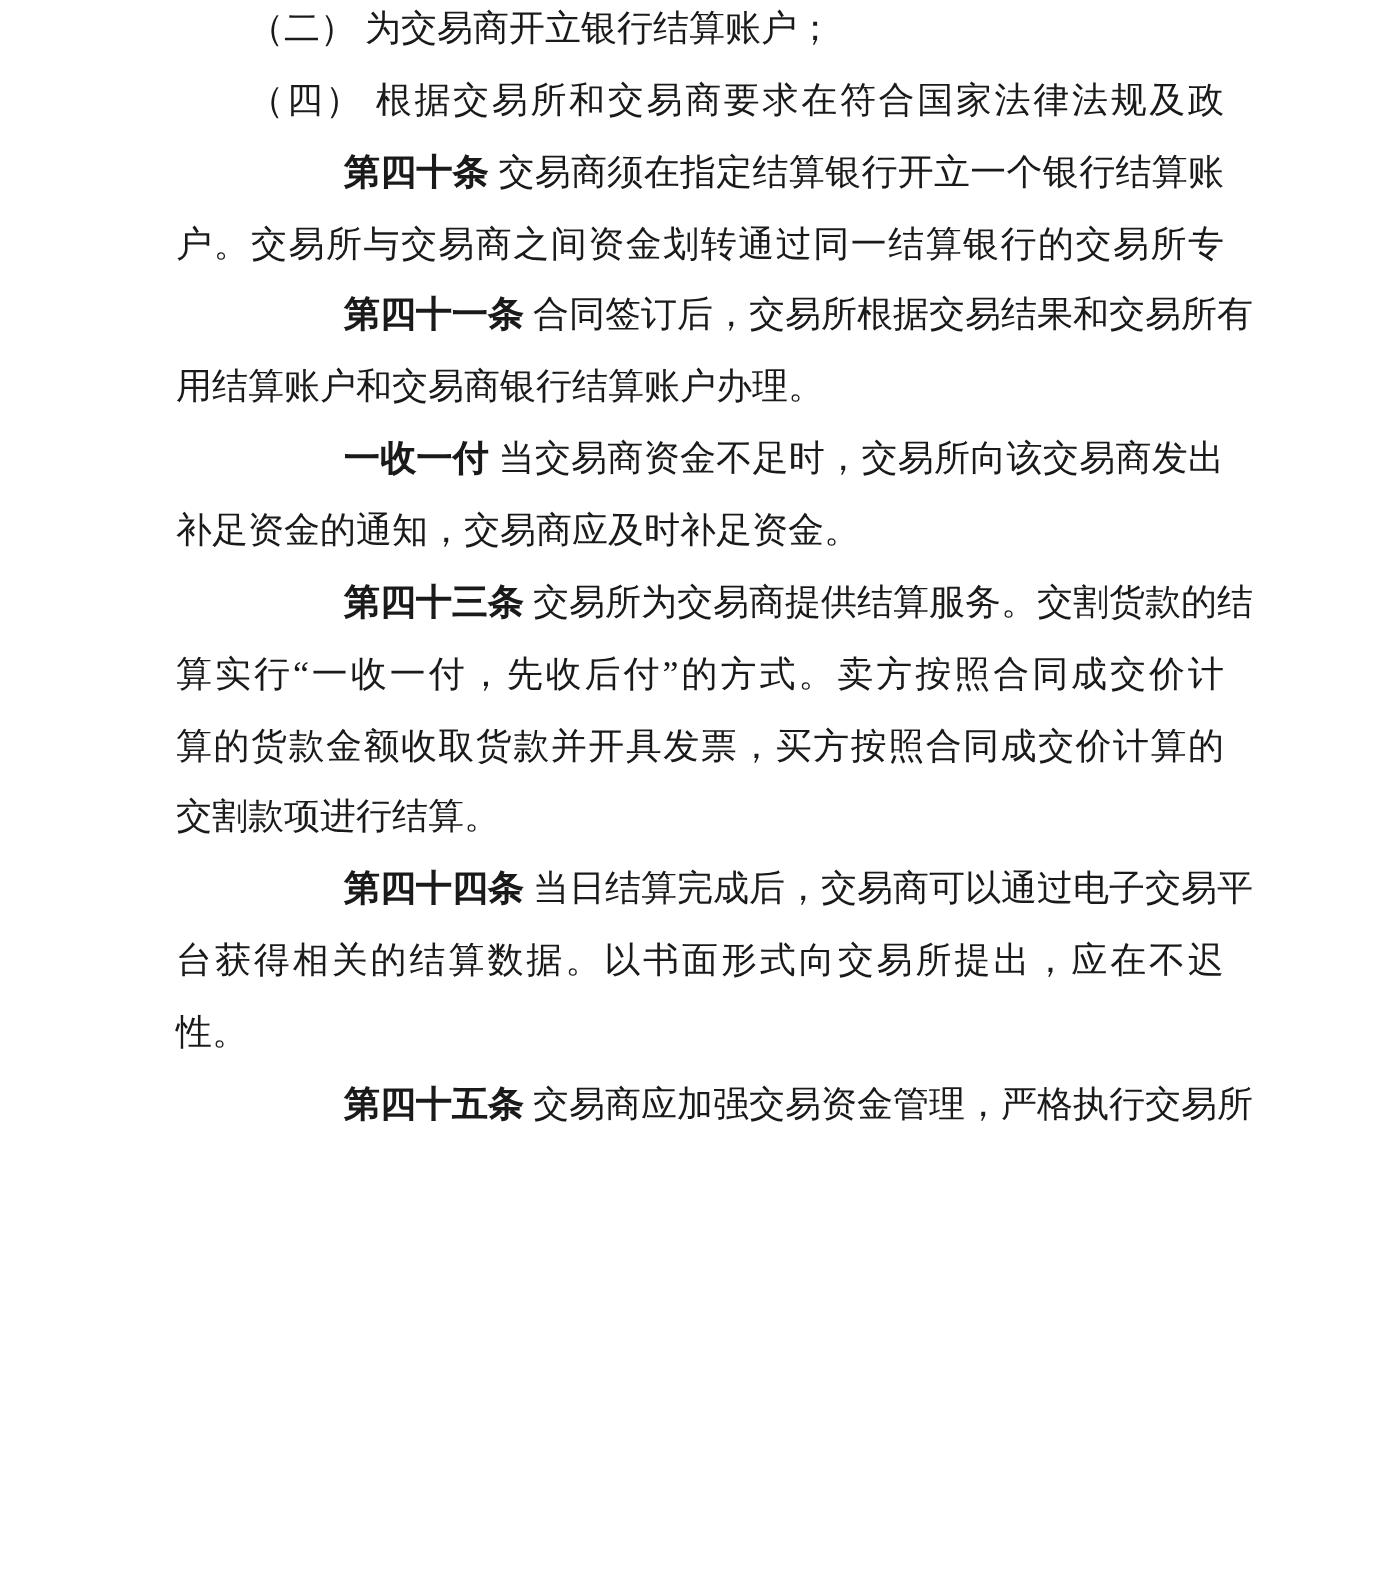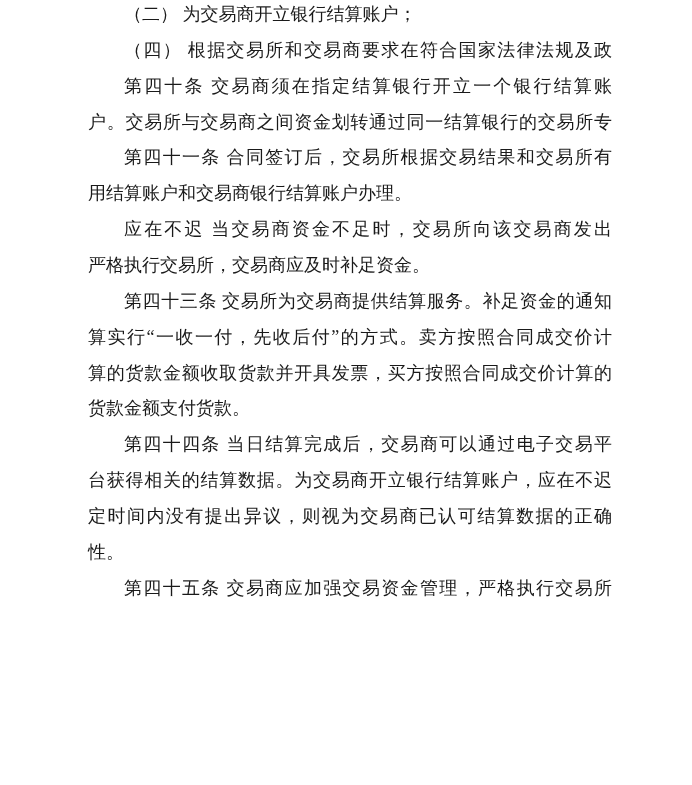--- a/index.html
+++ b/index.html
@@ -29,37 +29,37 @@
     text-align: left;
   }
   .line.fill {
     text-align: justify;
     text-align-last: justify;
   }
   .line.indent {
     text-indent: 36px; 
   }
   .line b {
-    font-weight: normal;
+    font-weight: bold;
+    margin-left: 48px;
   }
 </style>
 </head>
 <body style="background: rgb(255, 255, 255);">
 
 <div class="doc" id="doc" style="color: rgb(26, 26, 26);">
     <div class="line indent"><span>（二） 为交易商开立银行结算账户；</span></div>
     <div class="line indent fill"><span>（四） 根据交易所和交易商要求在符合国家法律法规及政</span></div>
     <div class="line indent fill"><b>第四十条</b><span> 交易商须在指定结算银行开立一个银行结算账</span></div>
     <div class="line fill"><span>户。交易所与交易商之间资金划转通过同一结算银行的交易所专</span></div>
     <div class="line indent fill"><b>第四十一条</b><span> 合同签订后，交易所根据交易结果和交易所有</span></div>
     <div class="line"><span>用结算账户和交易商银行结算账户办理。</span></div>
-    <div class="line indent fill"><b>应在不迟</b><span> 当交易商资金不足时，交易所向该交易商发出</span></div>
-    <div class="line"><span>严格执行交易所，交易商应及时补足资金。</span></div>
-    <div class="line indent fill"><b>第四十三条</b><span> 交易所为交易商提供结算服务。补足资金的通知</span></div>
+    <div class="line indent fill"><b>一收一付</b><span> 当交易商资金不足时，交易所向该交易商发出</span></div>
+    <div class="line"><span>补足资金的通知，交易商应及时补足资金。</span></div>
+    <div class="line indent fill"><b>第四十三条</b><span> 交易所为交易商提供结算服务。交割货款的结</span></div>
     <div class="line fill"><span>算实行“一收一付，先收后付”的方式。卖方按照合同成交价计</span></div>
     <div class="line fill"><span>算的货款金额收取货款并开具发票，买方按照合同成交价计算的</span></div>
-    <div class="line"><span>货款金额支付货款。</span></div>
+    <div class="line"><span>交割款项进行结算。</span></div>
     <div class="line indent fill"><b>第四十四条</b><span> 当日结算完成后，交易商可以通过电子交易平</span></div>
-    <div class="line fill"><span>台获得相关的结算数据。为交易商开立银行结算账户，应在不迟</span></div>
-    <div class="line fill"><span>定时间内没有提出异议，则视为交易商已认可结算数据的正确</span></div>
+    <div class="line fill"><span>台获得相关的结算数据。以书面形式向交易所提出，应在不迟</span></div>
     <div class="line"><span>性。</span></div>
     <div class="line indent fill"><b>第四十五条</b><span> 交易商应加强交易资金管理，严格执行交易所</span></div>
   </div>
 
 </body></html>

